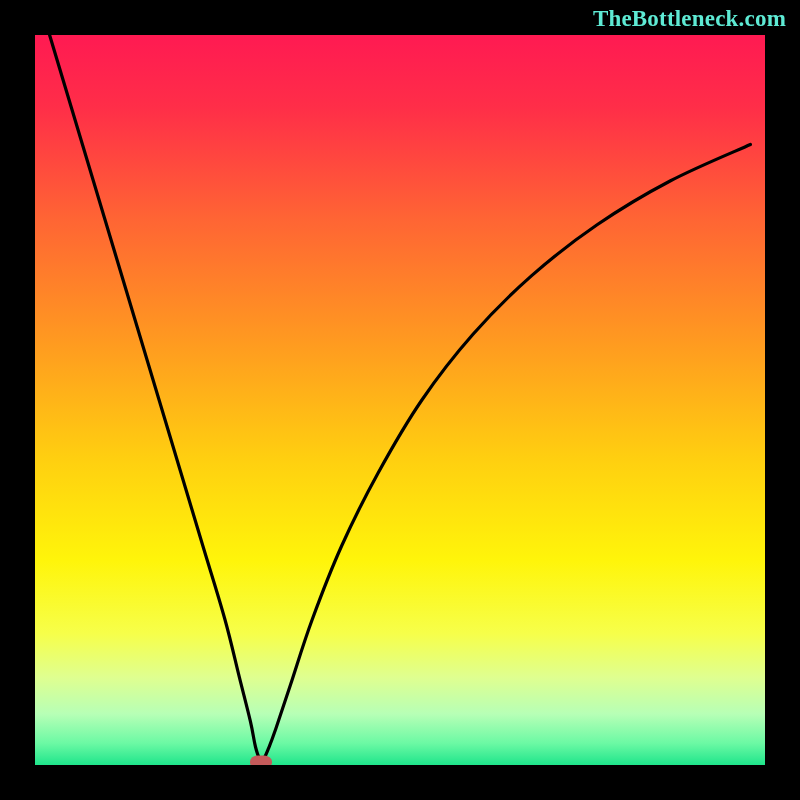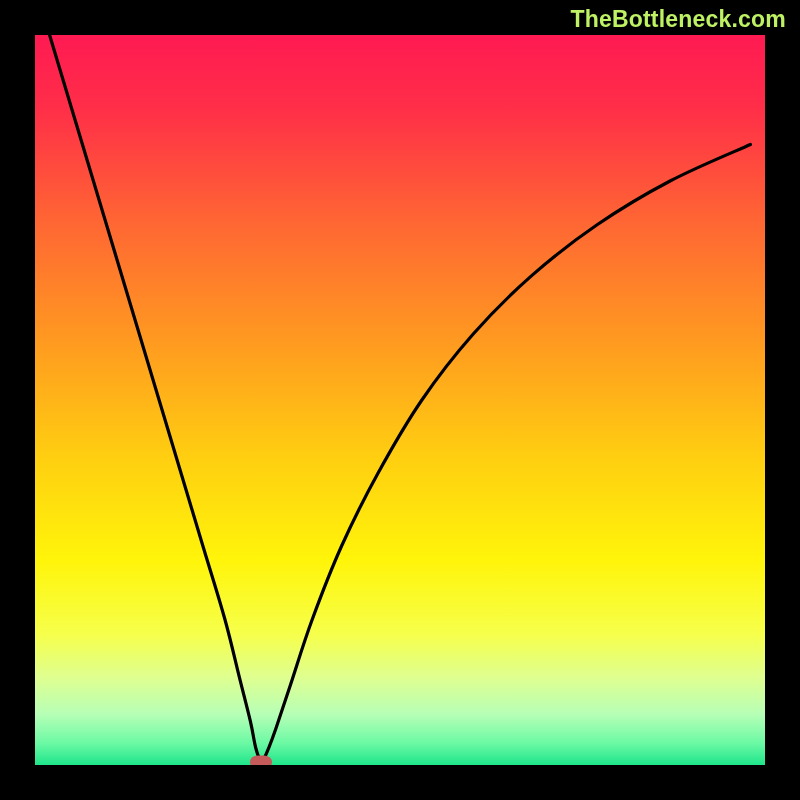--- a/index.html
+++ b/index.html
@@ -45,24 +45,24 @@
     width: 22px;
     height: 13px;
     background: #c45a5a;
     border-radius: 8px / 6px;
     transform: translate(-50%, -50%);
   }
   .watermark {
     position: absolute;
     top: 6px;
     right: 14px;
-    font-family: Liberation Sans, sans-serif;
+    font-family: Liberation Serif, serif;
     font-size: 23px;
     font-weight: 600;
-    color: #bef264;
+    color: #5eead4;
     letter-spacing: 0.2px;
   }
 </style>
 </head>
 <body>
 
 <div class="frame">
 
   <div class="plot">
 

